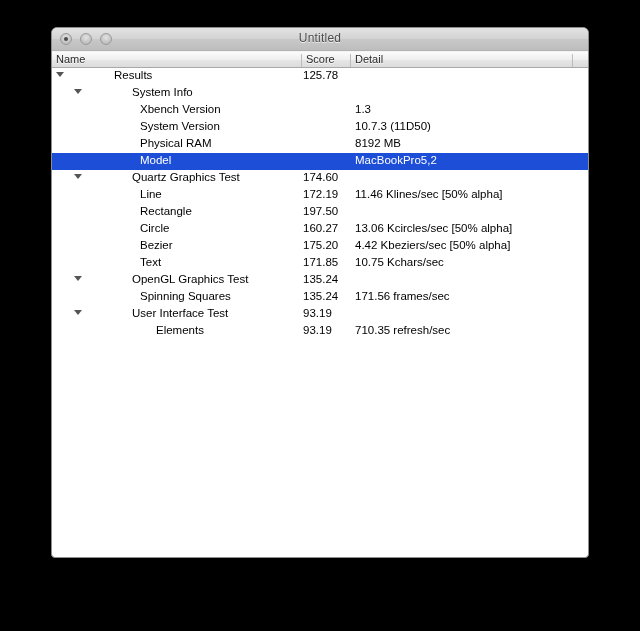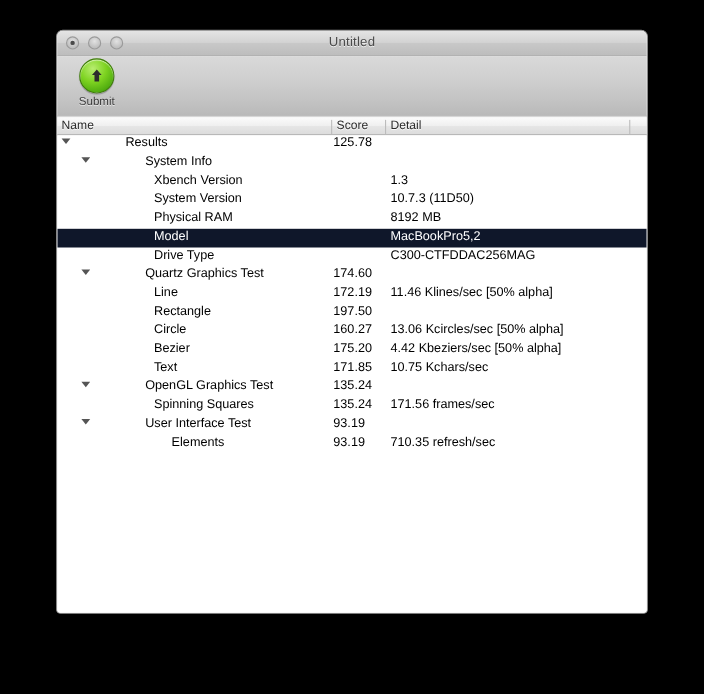--- a/index.html
+++ b/index.html
@@ -229,30 +229,20 @@
 
     <div id="titlebar">
       <div id="traffic-lights">
         <div class="light close"></div>
         <div class="light"></div>
         <div class="light"></div>
       </div>
       <div id="window-title">Untitled</div>
     </div>
 
-    <div id="toolbar">
-      <div id="submit-button">
-        <div class="submit-glyph">
-          <svg width="16" height="16" viewBox="0 0 16 16">
-            <path d="M8 2.2 L12.4 7.2 L10.1 7.2 L10.1 13.2 L5.9 13.2 L5.9 7.2 L3.6 7.2 Z" fill="#2c2c2c"></path>
-          </svg>
-        </div>
-        <div class="submit-label">Submit</div>
-      </div>
-    </div>
 
     <div id="table-header">
       <div class="col-div" style="left:249px"></div>
       <div class="col-div" style="left:298px"></div>
       <div class="col-div" style="left:520px"></div>
       <div class="col-head" style="left:4px">Name</div>
       <div class="col-head" style="left:254px">Score</div>
       <div class="col-head" style="left:303px">Detail</div>
     </div>
 
@@ -275,29 +265,24 @@
         <div class="row">
           <div class="cell-name" style="left: 40px;"><span class="namewrap">System Version</span></div>
           <div class="cell-score"></div>
           <div class="cell-detail">10.7.3 (11D50)</div>
         </div>
         <div class="row">
           <div class="cell-name" style="left: 40px;"><span class="namewrap">Physical RAM</span></div>
           <div class="cell-score"></div>
           <div class="cell-detail">8192 MB</div>
         </div>
-        <div class="row selected" style="background: #0f172a;">
+        <div class="row selected" style="background: #1d4ed8;">
           <div class="cell-name" style="left: 40px;"><span class="namewrap">Model</span></div>
           <div class="cell-score"></div>
           <div class="cell-detail">MacBookPro5,2</div>
-        </div>
-        <div class="row">
-          <div class="cell-name" style="left: 40px;"><span class="namewrap">Drive Type</span></div>
-          <div class="cell-score"></div>
-          <div class="cell-detail">C300-CTFDDAC256MAG</div>
         </div>
         <div class="row">
           <div class="cell-name" style="left: 22px;"><span class="tri"></span><span class="namewrap">Quartz Graphics Test</span></div>
           <div class="cell-score">174.60</div>
           <div class="cell-detail"></div>
         </div>
         <div class="row">
           <div class="cell-name" style="left: 40px;"><span class="namewrap">Line</span></div>
           <div class="cell-score">172.19</div>
           <div class="cell-detail">11.46 Klines/sec [50% alpha]</div>

